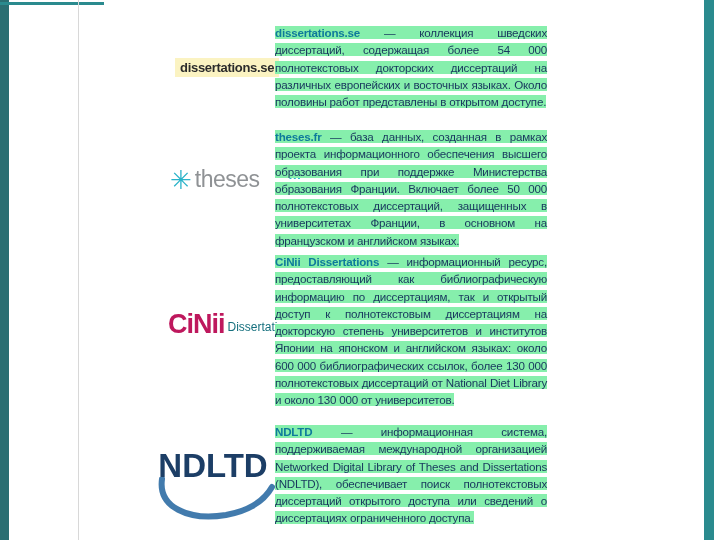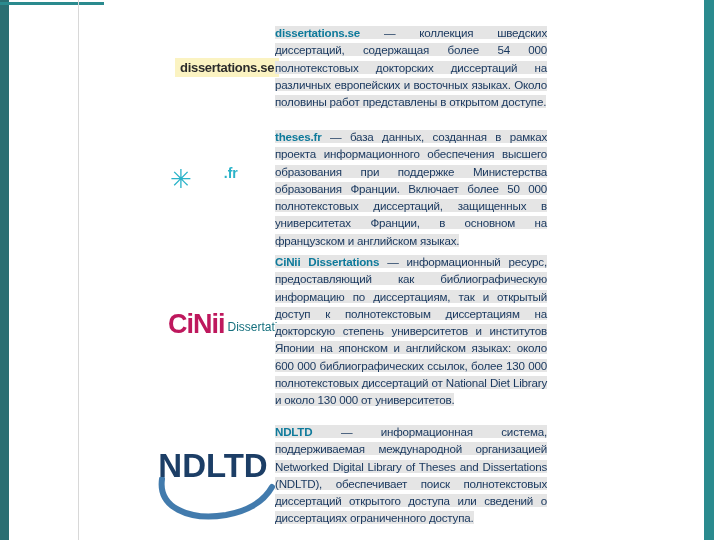--- a/index.html
+++ b/index.html
@@ -18,21 +18,21 @@
   .row-1{top:24px;}
   .row-2{top:128px;}
   .row-3{top:253px;}
   .row-4{top:423px;}
 
   .desc{
     position:absolute;left:185px;top:0;width:272px;
     font-size:11.6px;line-height:17.3px;letter-spacing:-0.2px;
     color:#17365d;text-align:justify;
   }
-  .hl{background:#e5e5e5;-webkit-box-decoration-break:clone;box-decoration-break:clone;}
+  .hl{background:#86efac;-webkit-box-decoration-break:clone;box-decoration-break:clone;}
   .term{font-weight:bold;color:#0e7a9b;}
 
   .logo{position:absolute;}
 
   
   .logo-diss{left:85px;top:34px;}
   .logo-diss .diss-text{
     background:#fbf3c2;color:#2b2b2b;font-weight:bold;
     font-size:13px;padding:2px 5px;letter-spacing:-0.3px;
   }
@@ -66,20 +66,21 @@
     <span class="diss-text">dissertations.se</span>
   </div>
   <div class="desc">
     <span class="hl"><span class="term">dissertations.se</span> <span>— коллекция шведских диссертаций, содержащая более 54 000 полнотекстовых докторских диссертаций на различных европейских и восточных языках. Около половины работ представлены в открытом доступе.</span></span>
   </div>
 </div>
 
 <div class="row row-2">
   <div class="logo logo-theses">
     <span class="theses-star">✳</span>
+    <span class="theses-main">theses</span>
     <span class="theses-suffix">.fr</span>
   </div>
   <div class="desc">
     <span class="hl"><span class="term">theses.fr</span> <span>— база данных, созданная в рамках проекта информационного обеспечения высшего образования при поддержке Министерства образования Франции. Включает более 50 000 полнотекстовых диссертаций, защищенных в университетах Франции, в основном на французском и английском языках.</span></span>
   </div>
 </div>
 
 <div class="row row-3">
   <div class="logo logo-cinii">
     <span class="cinii-main">CiNii</span>

